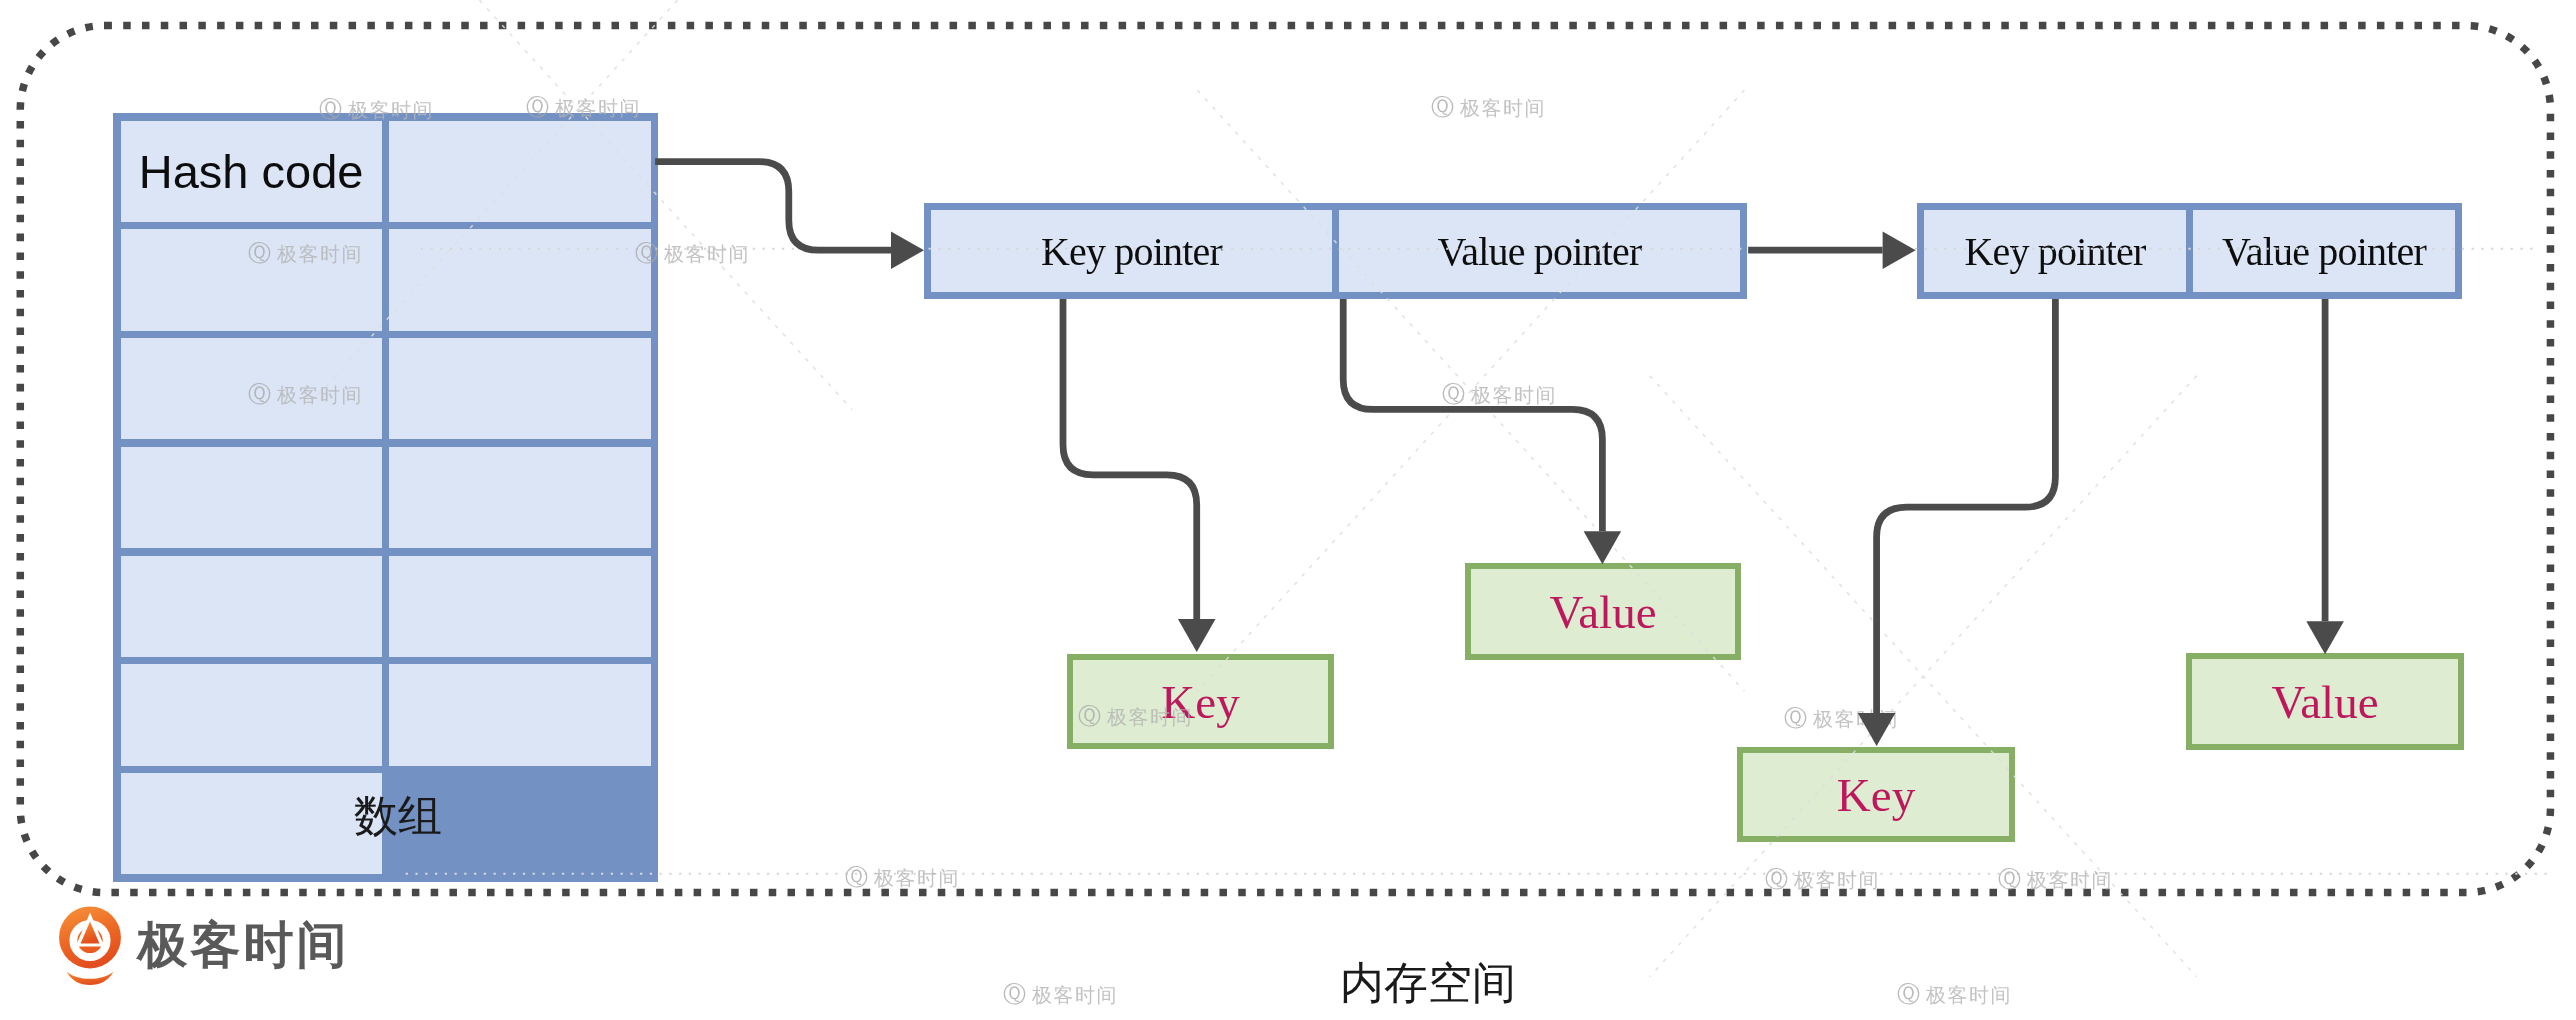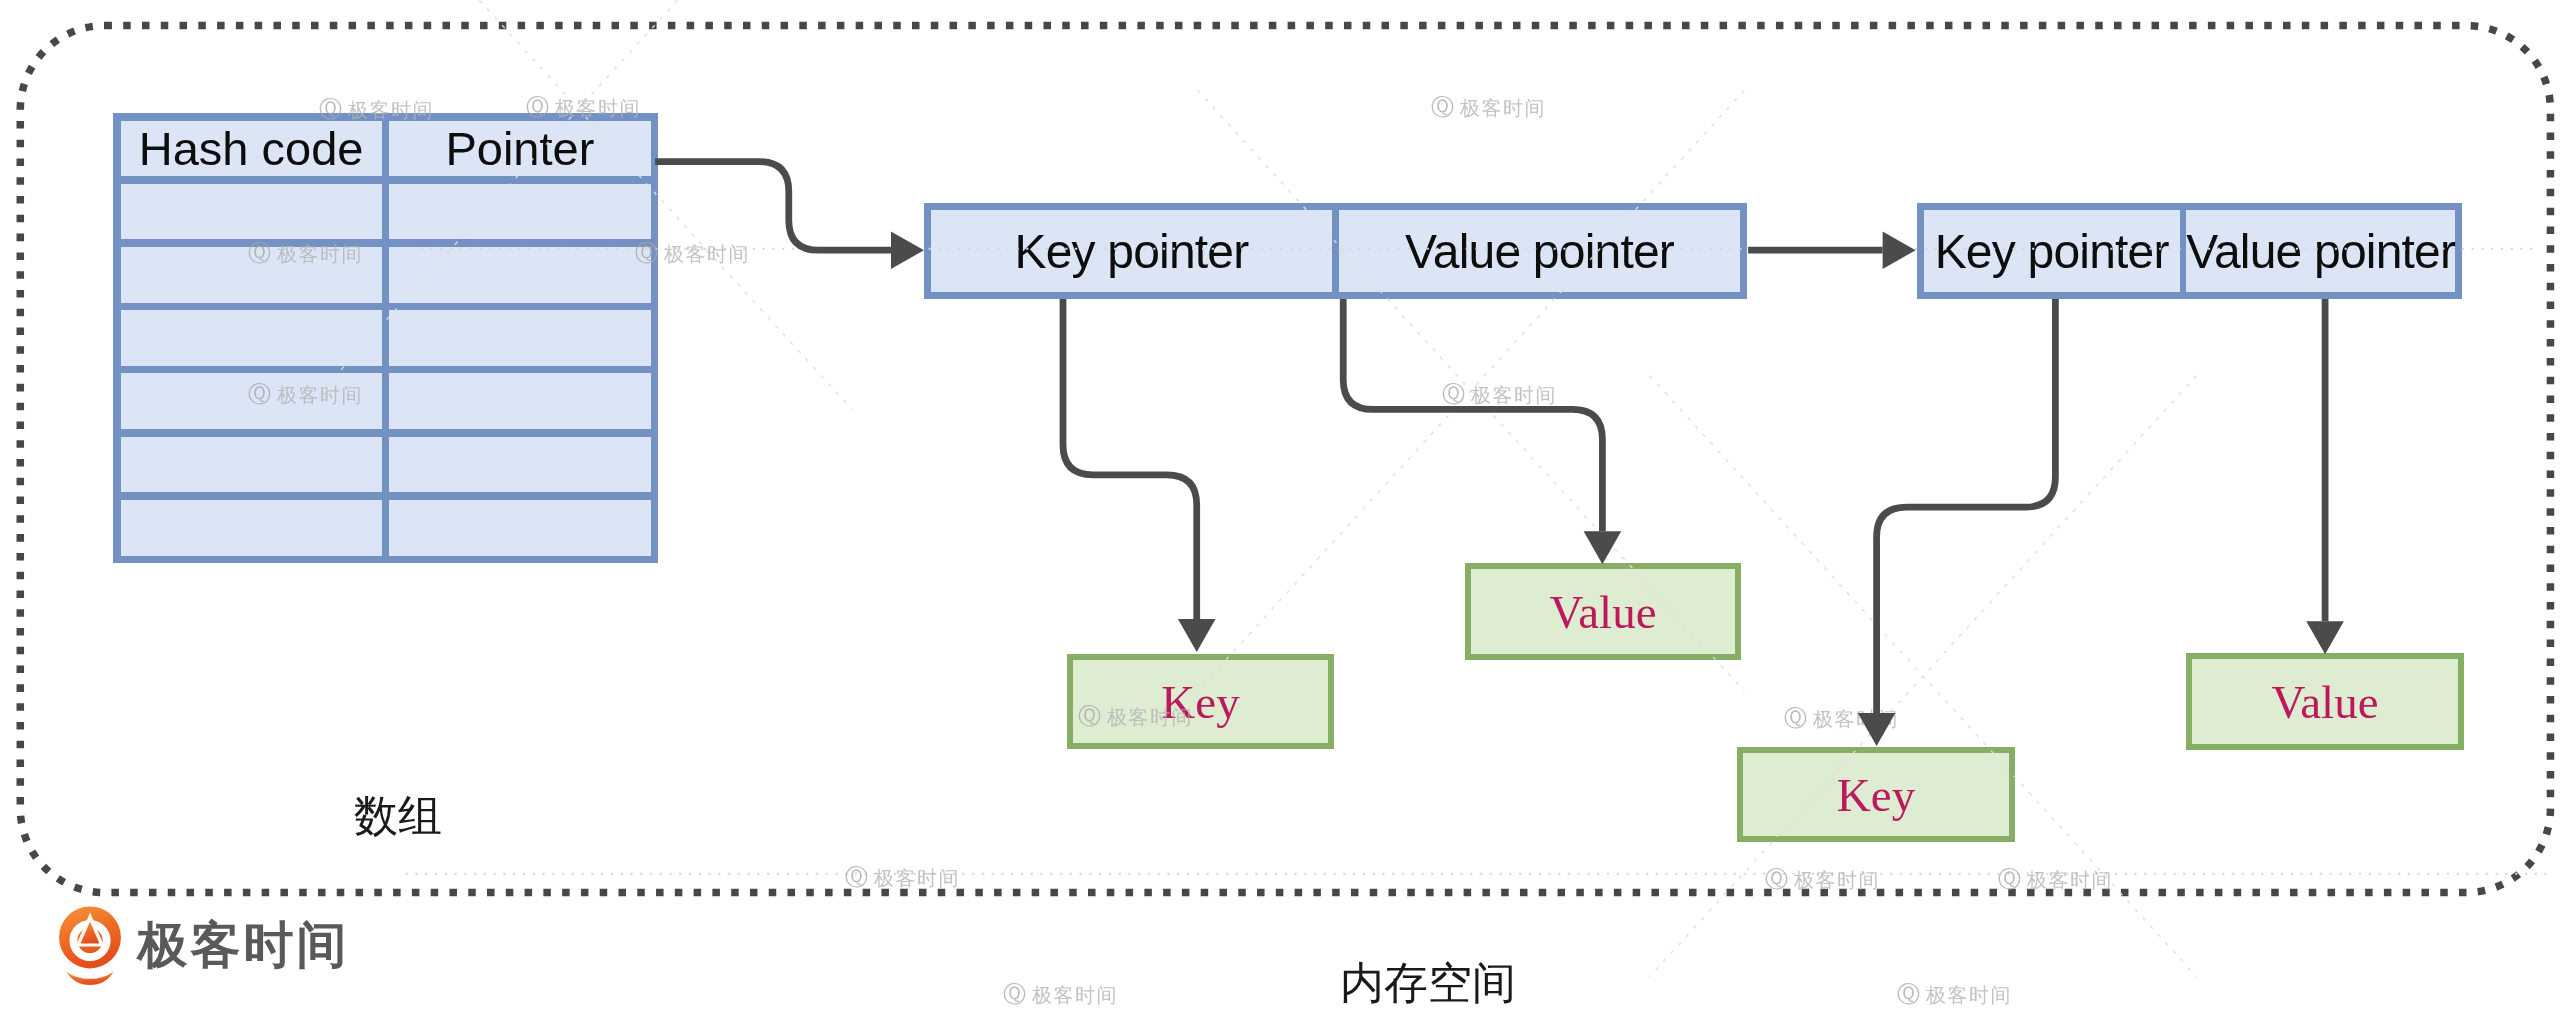--- a/index.html
+++ b/index.html
@@ -14,40 +14,40 @@
     --watermark:#b4b4b4;
   }
   html,body{margin:0;padding:0;background:#ffffff;}
   body{font-family:"Liberation Sans","DejaVu Sans",sans-serif;}
   .canvas{position:relative;width:2576px;height:1021px;background:#fff;overflow:hidden;}
   svg.layer{position:absolute;left:0;top:0;pointer-events:none;}
   .z1{z-index:1;} .z3{z-index:3;} .z4{z-index:4;}
 
   
   .array-table{
-    position:absolute;left:113px;top:113px;width:545px;height:450px;
+    position:absolute;left:113px;top:113px;width:545px;height:769px;
     box-sizing:border-box;background:var(--blue-border);
     display:grid;grid-template-columns:1fr 1fr;grid-template-rows:repeat(7,1fr);
     gap:7.5px;padding:7.5px;z-index:2;
   }
   .array-table .cell{
     background:var(--blue-fill);
     display:flex;align-items:center;justify-content:center;
     font-size:47px;color:#0d0d0d;white-space:nowrap;
   }
 
   
   .entry-node{
     position:absolute;top:203px;height:96px;box-sizing:border-box;
     background:var(--blue-border);display:flex;gap:6.8px;padding:6.8px;z-index:2;
   }
   .entry-node .cell{
     flex:1 1 0;background:var(--blue-fill);
     display:flex;align-items:center;justify-content:center;
-    font-size:48px;color:#0d0d0d;white-space:nowrap;letter-spacing:-0.8px;
+    font-size:40px;color:#0d0d0d;white-space:nowrap;letter-spacing:-0.8px;font-family:Liberation Serif, serif;
   }
   #node1{left:924px;width:823px;}
   #node2{left:1917px;width:545px;}
 
   
   .mem-box{
     position:absolute;box-sizing:border-box;z-index:2;
     background:var(--green-fill);border:6.8px solid var(--green-border);
     display:flex;align-items:center;justify-content:center;
     font-size:47px;color:#be185d;font-family:Liberation Serif, serif;
@@ -79,21 +79,20 @@
 <body>
 
 <div class="canvas">
 
   <svg class="layer z1" width="2576" height="1021" viewBox="0 0 3429 1359">
     <rect x="27" y="34" width="3368" height="1154" rx="112" fill="none" stroke="#474747" stroke-width="10" stroke-dasharray="10 15"></rect>
   </svg>
 
   <div class="array-table">
     <div class="cell">Hash code</div>
-    <div class="cell">Pointer</div>
     <div class="cell"></div>
     <div class="cell"></div>
     <div class="cell"></div>
     <div class="cell"></div>
     <div class="cell"></div>
     <div class="cell"></div>
     <div class="cell"></div>
     <div class="cell"></div>
     <div class="cell"></div>
     <div class="cell"></div>

